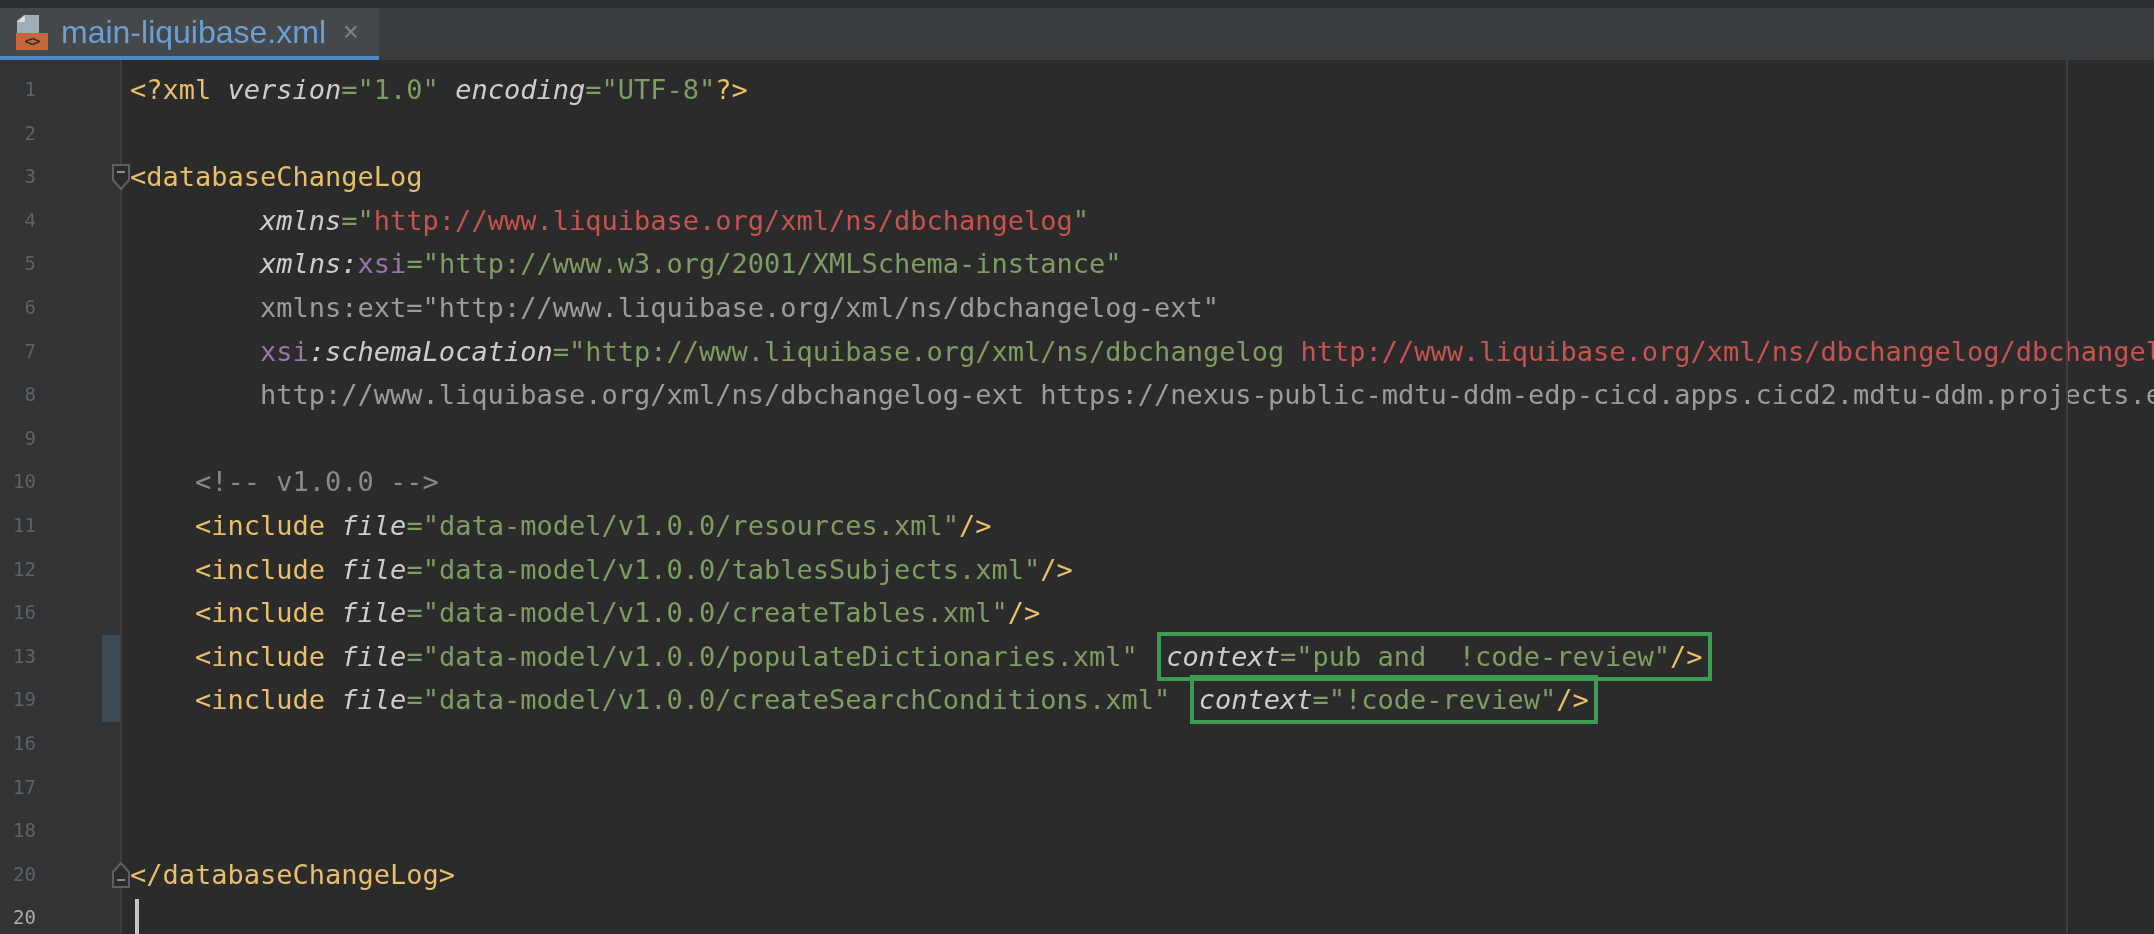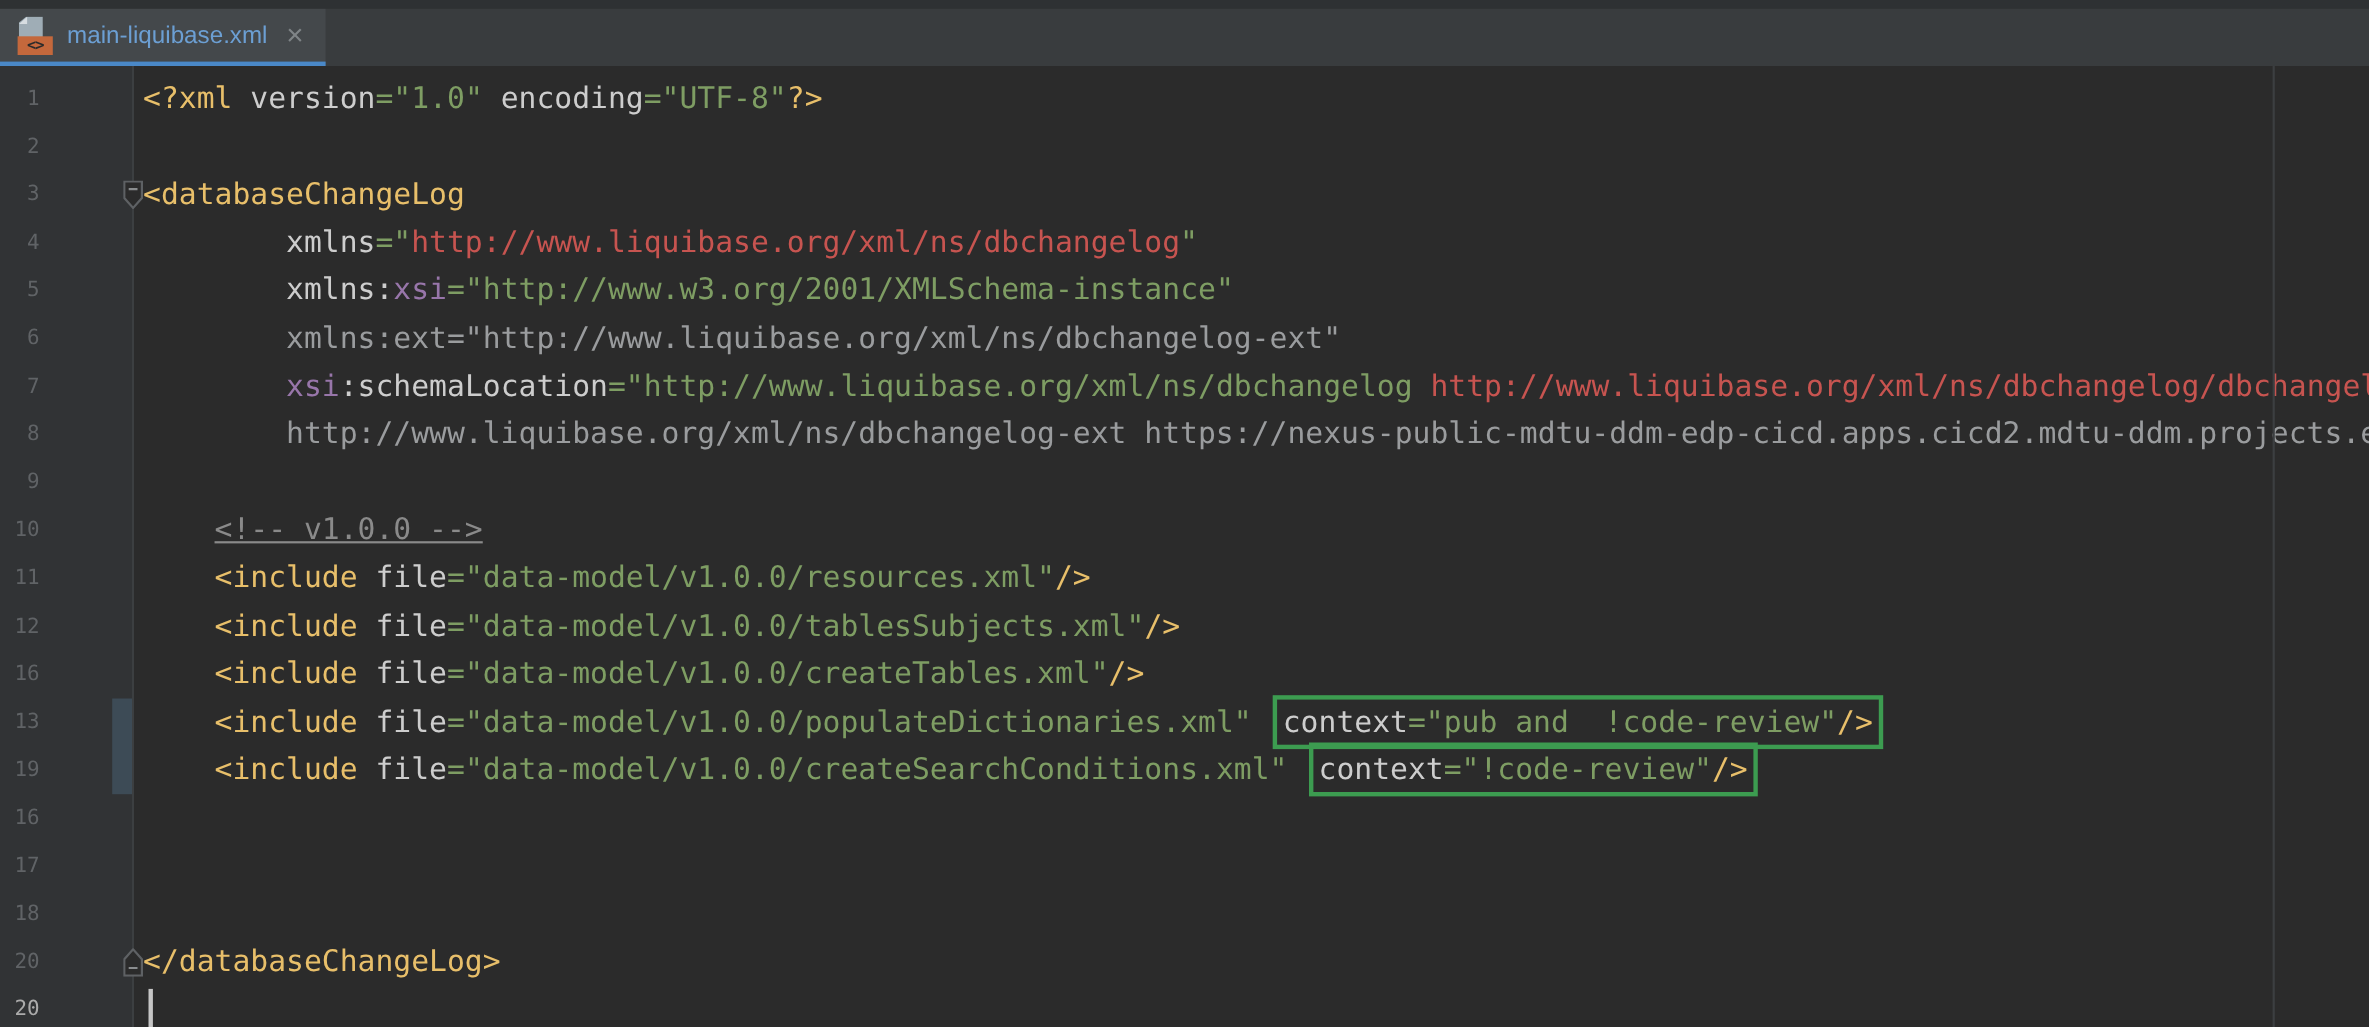--- a/index.html
+++ b/index.html
@@ -14,21 +14,21 @@
   html,body{width:2154px;height:934px;overflow:hidden;background:var(--editor-bg);}
   .app{width:2154px;height:934px;font-family:"DejaVu Sans Mono","Liberation Mono",monospace;position:relative;}
 
   
   .tabbar{height:60px;width:100%;}
   .tabbar-top{height:8px;background:var(--tabbar-top);}
   .tabbar-row{height:52px;display:flex;background:var(--tabbar-bg);}
   .tab{position:relative;display:flex;align-items:center;gap:13px;padding:0 20px 4px 16px;
        background:var(--tab-bg);cursor:pointer;}
   .tab::after{content:"";position:absolute;left:0;right:0;bottom:0;height:4px;background:var(--tab-underline);}
-  .tab-title{font-family:"Liberation Sans","DejaVu Sans",sans-serif;font-size:22px;color:var(--tab-title);white-space:nowrap;}
+  .tab-title{font-family:"Liberation Sans","DejaVu Sans",sans-serif;font-size:32px;color:var(--tab-title);white-space:nowrap;}
   .tab-close{font-family:"Liberation Sans",sans-serif;font-size:27px;color:#7F8487;line-height:1;margin-left:4px;cursor:pointer;}
   .file-icon{position:relative;width:32px;height:36px;display:inline-block;flex:0 0 auto;}
   .fi-page{position:absolute;left:1px;top:1px;width:22px;height:19px;background:#9FADB6;
            clip-path:polygon(32% 0,100% 0,100% 100%,0 100%,0 30%);}
   .fi-fold{position:absolute;left:1px;top:1px;width:8px;height:7px;background:#D7DDE1;
            clip-path:polygon(100% 0,100% 100%,0 100%);}
   .fi-label{position:absolute;left:0;bottom:0;width:32px;height:17px;background:#C4683C;color:#2B2B2B;
             font-size:14px;font-weight:bold;text-align:center;line-height:17px;letter-spacing:-1px;}
   .tabbar-rest{flex:1;background:var(--tabbar-bg);}
 
@@ -36,23 +36,23 @@
   .editor{position:relative;display:flex;height:874px;width:2154px;overflow:hidden;}
   .gutter{position:relative;width:122px;flex:0 0 auto;background:var(--gutter-bg);
           border-right:2px solid var(--sep);}
   .gutter-numbers{position:absolute;top:8px;left:0;width:36px;}
   .gutter-line{height:43.6px;line-height:43.6px;font-size:19px;color:var(--line-num);text-align:right;}
   .gutter-line.current{color:var(--line-num-cur);}
   .change-bar{position:absolute;left:102px;width:18px;background:var(--change-bar);}
   .code{position:relative;flex:1;background:var(--editor-bg);overflow:hidden;}
   .code-lines{position:absolute;top:8px;left:8px;white-space:pre;}
   .code-line{height:43.6px;line-height:43.6px;font-size:27px;color:#CDCDCD;white-space:pre;}
-  .tk-tag{color:var(--tk-tag);} .tk-attr{color:var(--tk-attr);} .tk-ns{color:var(--tk-ns);text-align:right;}
+  .tk-tag{color:var(--tk-tag);} .tk-attr{color:var(--tk-attr);font-style:italic;} .tk-ns{color:var(--tk-ns);text-align:right;}
   .tk-str{color:var(--tk-str);} .tk-red{color:var(--tk-red);} .tk-gray{color:var(--tk-gray);}
-  .tk-comment{color:var(--tk-comment);text-decoration:underline;}
+  .tk-comment{color:var(--tk-comment);}
   .hl-box{outline:4px solid var(--box-green);outline-offset:5px;margin-left:12px;}
   .margin-guide{position:absolute;top:0;bottom:0;left:1944px;width:2px;background:var(--sep);}
   .cursor{position:absolute;left:13px;width:4px;height:37px;background:#C6C6C6;}
   .fold-marker{position:absolute;left:112px;width:18px;height:26px;cursor:pointer;}
 </style>
 </head>
 <body>
 
 <div class="app">
   <div class="tabbar">

